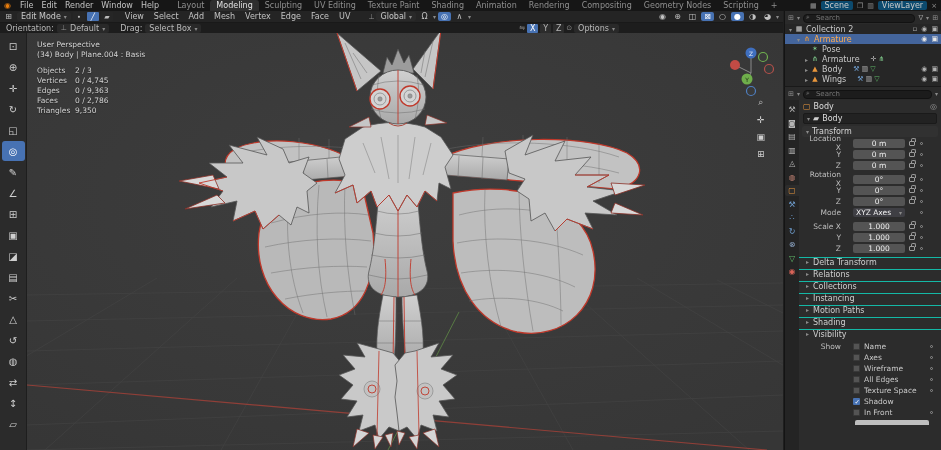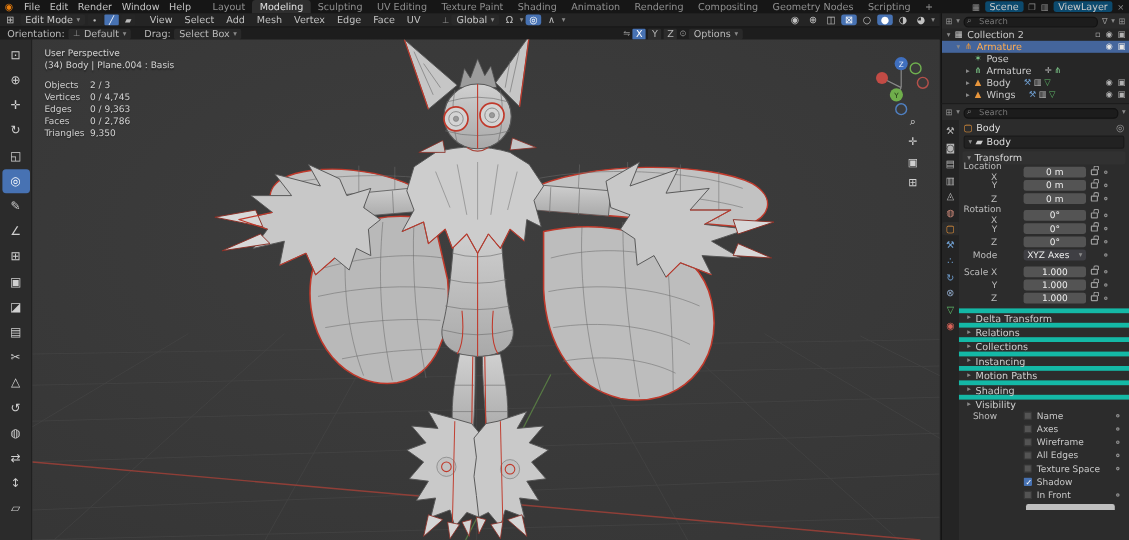--- a/index.html
+++ b/index.html
@@ -49,27 +49,27 @@
   #props{position:absolute;left:784px;top:86px;width:157px;height:364px;background:#2c2c2c;border-left:1px solid #141414;border-top:1px solid #191919}
   #props-header{height:13px;display:flex;align-items:center;gap:3px;padding:0 3px;background:#2a2a2a}
   #prop-tabs{position:absolute;left:0;top:13px;bottom:0;width:14px;background:#242424;display:flex;flex-direction:column;align-items:center;padding-top:4px;gap:2.5px}
   .ptab{width:14px;height:11px;display:flex;align-items:center;justify-content:center;font-size:8px}
   .ptab.active{background:#2c2c2c;border-radius:2px 0 0 2px}
   #prop-content{position:absolute;left:14px;top:13px;right:0;bottom:0;overflow:hidden;color:#c3c3c3}
   .brow{height:12px;display:flex;align-items:center;gap:3px;padding:0 4px}
   .namefld{margin:1px 4px;height:11px;background:#222;border:1px solid #1a1a1a;border-radius:2px;display:flex;align-items:center;gap:3px;padding:0 3px;color:#ddd}
   .phead{margin:2px 3px 1px;height:11px;background:#313131;border-radius:2px;display:flex;align-items:center;gap:3px;padding:0 4px;color:#d5d5d5}
   .trow{height:10px;display:flex;align-items:center;margin:0 4px 1px}
-  .tlabel{width:50px;text-align:right;padding-right:22px;color:#bdbdbd;font-size:7.5px}
+  .tlabel{width:50px;text-align:right;padding-right:12px;color:#bdbdbd;font-size:7.5px}
   .vfld{width:52px;height:9px;background:#545454;border-radius:2px;color:#efefef;display:flex;align-items:center;justify-content:center;font-size:7.5px}
   .vfld.enum{background:#3f3f44;justify-content:space-between;padding:0 3px}
   .lock{position:relative;width:6px;height:5px;border:1px solid #9a9a9a;border-radius:1px;margin-left:4px}
   .lock::before{content:"";position:absolute;top:-4px;left:0.5px;width:3px;height:3px;border:1px solid #9a9a9a;border-bottom:none;border-radius:2px 2px 0 0}
   .dot{width:3px;height:3px;border:1px solid #909090;border-radius:50%;margin-left:5px}
-  .cpanel{height:12px;display:flex;align-items:flex-start;gap:4px;padding:0 7px;border-top:4px solid #14b8a6;color:#cfcfcf}
+  .cpanel{height:12px;display:flex;align-items:flex-start;gap:4px;padding:0 7px;border-top:1px solid #14b8a6;color:#cfcfcf}
   .cbrow{height:11px;display:flex;align-items:center;margin:0 4px}
   .cb{width:7px;height:7px;background:#545454;border:1px solid #393939;border-radius:1px;position:relative}
   .cb.checked{background:#4772b3;border-color:#35599200}
   .cb.checked::after{content:"✓";position:absolute;top:-1.5px;left:0.5px;font-size:6.5px;color:#fff}
   .cblabel{margin-left:4px;font-size:7.5px;color:#c9c9c9;flex:1}
   .partial{height:5px;background:#bfbfbf;border-radius:2px 2px 0 0;margin:2px 12px 0 56px}
   .gap4{height:3px}
 </style>
 </head>
 <body>

